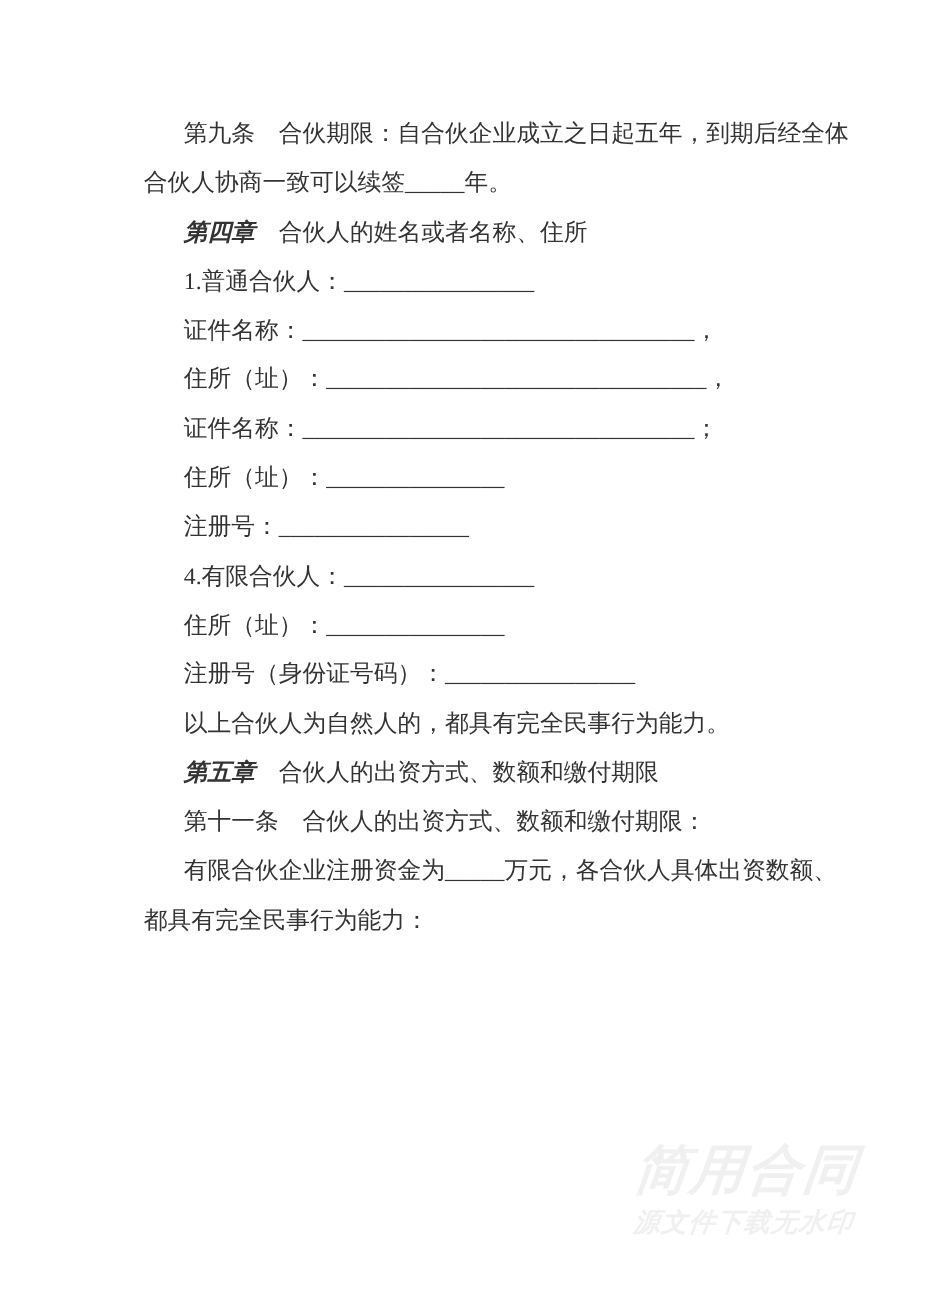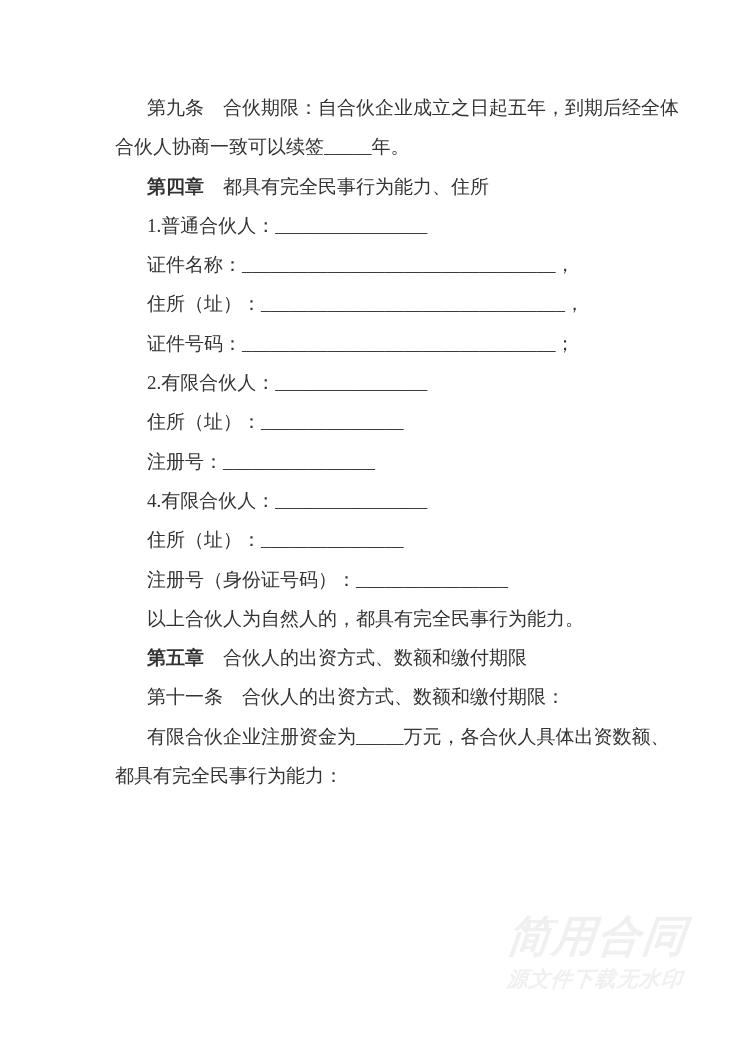--- a/index.html
+++ b/index.html
@@ -31,20 +31,21 @@
   }
   .line {
     height: 39.3px;
     overflow: visible;
   }
   .indent {
     text-indent: 32px;
   }
   .chapter {
     font-weight: bold;
+    font-style: italic;
   }
   .watermark {
     position: absolute;
     right: 56px;
     top: 910px;
     text-align: right;
     color: #f0f0f0;
     font-family: "Liberation Sans", "DejaVu Sans", sans-serif;
     font-weight: bold;
     font-style: italic;
@@ -64,26 +65,25 @@
   }
 </style>
 </head>
 <body>
 
 <div class="page">
 
   <div class="doc">
     <div class="line indent"><span>第九条　合伙期限：自合伙企业成立之日起五年，到期后经全体</span></div>
     <div class="line"><span>合伙人协商一致可以续签_____年。</span></div>
-    <div class="line indent"><span class="chapter">第四章</span><span>　都具有完全民事行为能力、住所</span></div>
+    <div class="line indent"><span class="chapter">第四章</span><span>　合伙人的姓名或者名称、住所</span></div>
     <div class="line indent"><span>1.普通合伙人：________________</span></div>
     <div class="line indent"><span>证件名称：_________________________________，</span></div>
     <div class="line indent"><span>住所（址）：________________________________，</span></div>
-    <div class="line indent"><span>证件号码：_________________________________；</span></div>
-    <div class="line indent"><span>2.有限合伙人：________________</span></div>
+    <div class="line indent"><span>证件名称：_________________________________；</span></div>
     <div class="line indent"><span>住所（址）：_______________</span></div>
     <div class="line indent"><span>注册号：________________</span></div>
     <div class="line indent"><span>4.有限合伙人：________________</span></div>
     <div class="line indent"><span>住所（址）：_______________</span></div>
     <div class="line indent"><span>注册号（身份证号码）：________________</span></div>
     <div class="line indent"><span>以上合伙人为自然人的，都具有完全民事行为能力。</span></div>
     <div class="line indent"><span class="chapter">第五章</span><span>　合伙人的出资方式、数额和缴付期限</span></div>
     <div class="line indent"><span>第十一条　合伙人的出资方式、数额和缴付期限：</span></div>
     <div class="line indent"><span>有限合伙企业注册资金为_____万元，各合伙人具体出资数额、</span></div>
     <div class="line"><span>都具有完全民事行为能力：</span></div>

